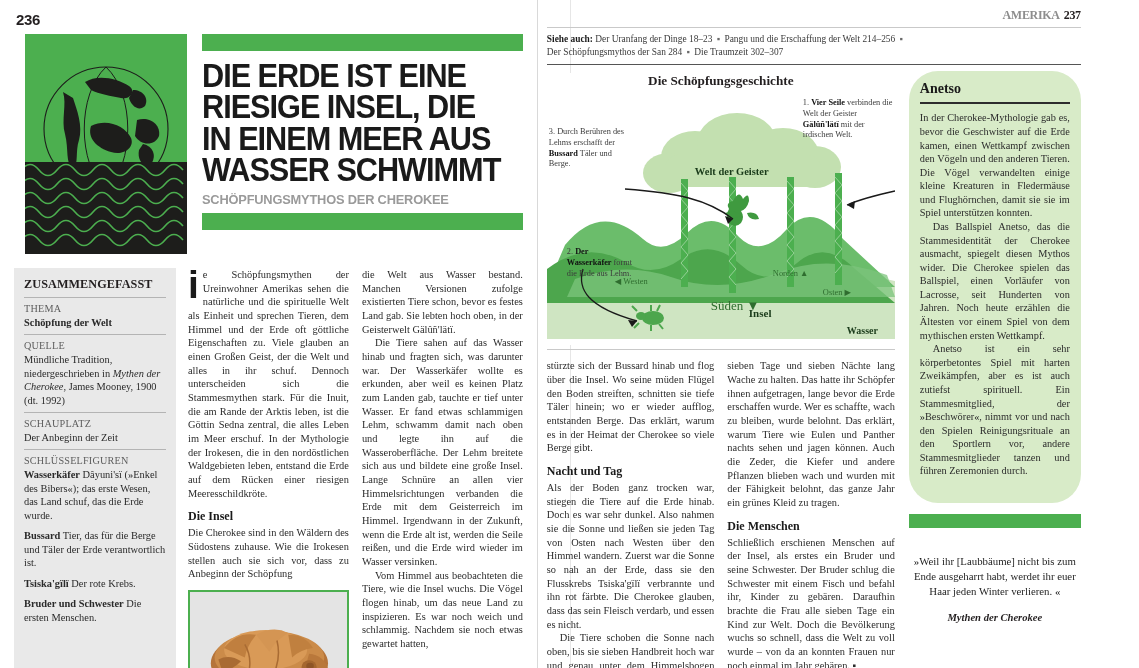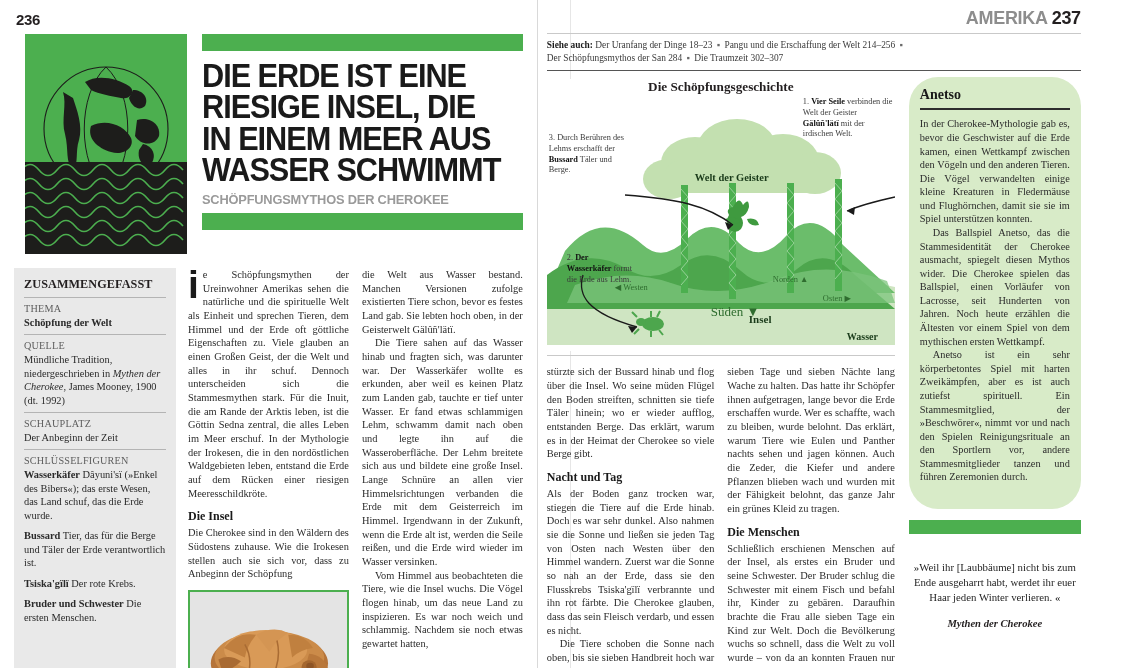--- a/index.html
+++ b/index.html
@@ -142,23 +142,23 @@
 
   
   .page-right {
     position: relative;
     width: 569px; height: 668px;
     padding: 8px 14px 0 10px;
   }
   .right-top { display: flex; align-items: flex-start; }
   .folio-right {
     margin-left: auto;
-    font-family: Liberation Sans, sans-serif;
-    font-weight: bold;
-    font-size: 18px;
+    font-family: Liberation Serif, serif;
+    font-weight: bold;
+    font-size: 12px;
     letter-spacing: -0.3px;
   }
   .folio-right .amerika { color: #8d8d8d; margin-right: 4px; }
   .hr-thin { border: 0; border-top: 1px solid #c9c9c9; margin: 4px 0 5px 0; }
   .hr-thick { border: 0; border-top: 1px solid #555; margin: 6px 0 0 0; }
   .see-also {
     font-size: 9.4px;
     line-height: 1.35;
     color: #3a3a3a;
     width: 360px;
@@ -449,21 +449,21 @@
           </svg>
 
           <div class="dg-label" style="left:2px; top:22px; width:86px;margin-top:32px;">
             <span>3. Durch Berühren des Lehms erschafft der </span><b>Bussard</b><span> Täler und Berge.</span>
           </div>
 
           <div class="dg-label" style="left:20px; top:174px; width:68px;">
             <span>2. </span><b>Der Wasserkäfer</b><span> formt die Erde aus Lehm.</span>
           </div>
 
-          <div class="dg-label" style="left:256px; top:18px; width:92px;">
+          <div class="dg-label" style="left:256px; top:25px; width:92px;">
             <span>1. </span><b>Vier Seile</b><span> verbinden die Welt der Geister </span><b>Gälûñ'lätï</b><span> mit der irdischen Welt.</span>
           </div>
 
           <div class="dg-inner" style="left:148px; top:93px; font-size:10.5px;">Welt der Geister</div>
           <div class="dg-inner" style="left:202px; top:234px; font-size:11px;">Insel</div>
           <div class="dg-inner" style="left:300px; top:252px; font-size:10px;">Wasser</div>
           <div class="dg-inner" style="left:68px; top:203px; font-size:8.4px; color:#2f6d2f; font-weight:normal;">◀ Westen</div>
           <div class="dg-inner" style="left:226px; top:196px; font-size:8.4px; color:#2f6d2f; font-weight:normal;">Norden ▲</div>
           <div class="dg-inner" style="left:276px; top:214px; font-size:8.4px; color:#2f6d2f; font-weight:normal;">Osten ▶</div>
           <div class="dg-inner" style="left:164px; top:225px; font-size:13px; color:#2f6d2f; font-weight:normal;">Süden ▼</div>

